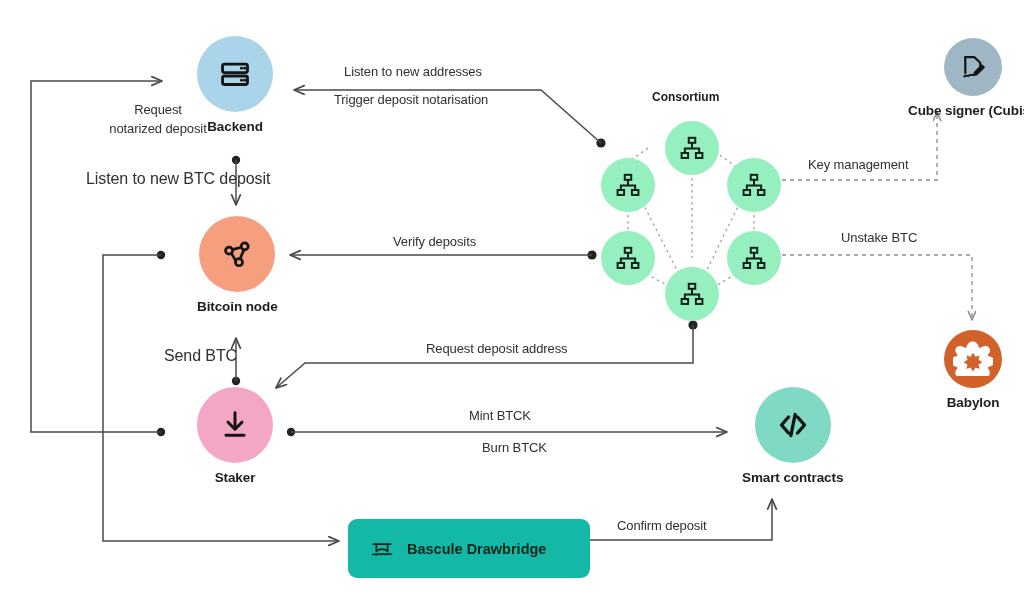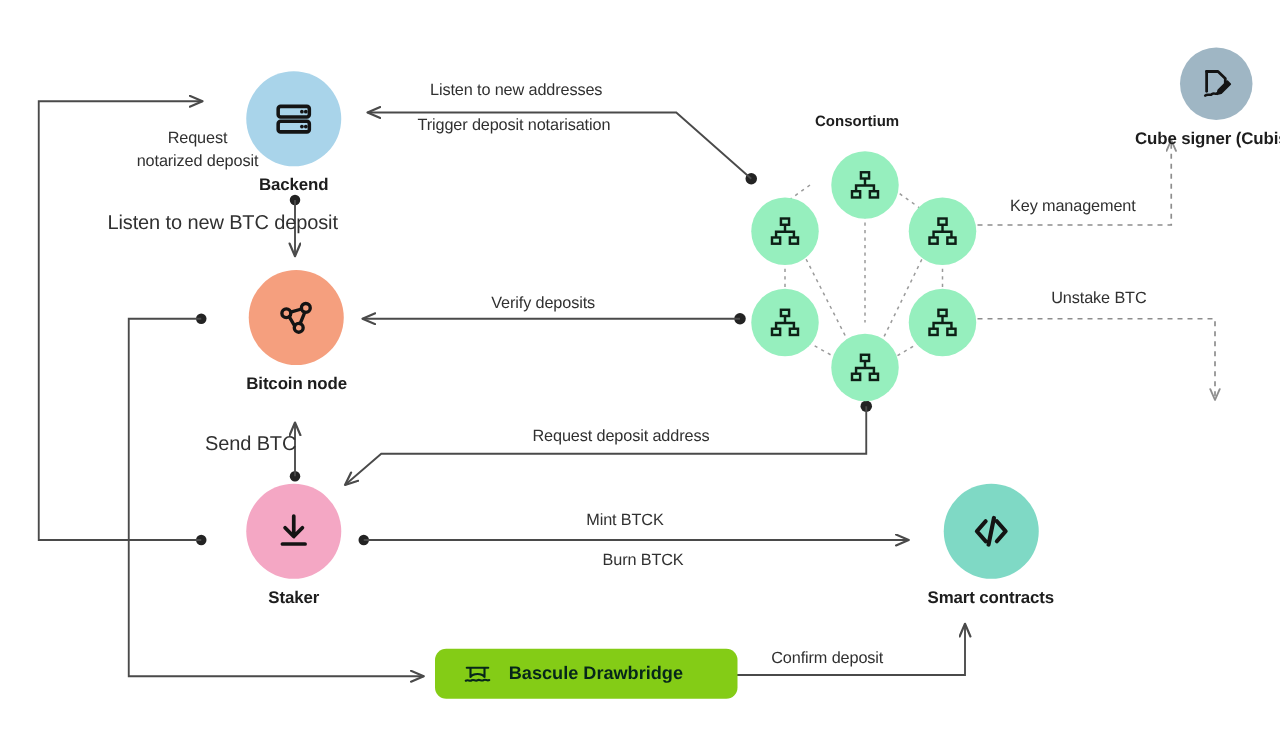--- a/index.html
+++ b/index.html
@@ -72,27 +72,27 @@
   }
   .edge-label.small {
     font-size: 16px;
   }
   .edge-label.center {
     text-align: center;
     line-height: 19px;
   }
   .pill {
     position: absolute;
-    background: #84cc16;
+    background: #14b8a6;
     border-radius: 9px;
     display: flex;
     align-items: center;
     gap: 13px;
     padding: 0 22px;
-    height: 40px;
+    height: 59px;
   }
   .pill-label {
     font-size: 14.5px;
     font-weight: bold;
     color: #06261a;
     white-space: nowrap;
   }
   .ico { display: block; }
 </style>
 </head>
@@ -173,21 +173,21 @@
       <path d="M692,148 L692,258"></path>
       <path d="M628,185 L628,231"></path>
       <path d="M754,185 L754,231"></path>
       <path d="M634,186 L682,280"></path>
       <path d="M748,186 L702,280"></path>
       <path d="M636,268 L672,288"></path>
       <path d="M746,268 L712,288"></path>
     </g>
   </svg>
 
-  <div class="node" style="left:197px; top:57px;text-align:right;">
+  <div class="node" style="left:197px; top:36px;text-align:right;">
     <div class="bubble" style="width:76px;height:76px;background:#a9d4ea;">
       <svg class="ico" width="34" height="34" viewBox="0 0 24 24">
         <rect x="3.2" y="5" width="17.6" height="6" rx="1.4" fill="none" stroke="#141414" stroke-width="2"></rect>
         <rect x="3.2" y="13.4" width="17.6" height="6" rx="1.4" fill="none" stroke="#141414" stroke-width="2"></rect>
         <circle cx="16.6" cy="8" r="1.05" fill="#141414"></circle>
         <circle cx="18.8" cy="8" r="1.05" fill="#141414"></circle>
         <circle cx="16.6" cy="16.4" r="1.05" fill="#141414"></circle>
         <circle cx="18.8" cy="16.4" r="1.05" fill="#141414"></circle>
       </svg>
     </div>
@@ -229,20 +229,37 @@
       <svg class="ico" width="28" height="28" viewBox="0 0 24 24">
         <path d="M5.4,3.6 L13.2,3.6 L18.2,8.4 L18.2,12.2" fill="none" stroke="#141414" stroke-width="1.9" stroke-linecap="round" stroke-linejoin="round"></path>
         <path d="M5.4,3.6 L5.4,17.2" fill="none" stroke="#141414" stroke-width="1.9" stroke-linecap="round"></path>
         <path d="M4.4,20.2 C6.2,18.4 7.4,20.6 9.2,19 C10.6,17.8 11.2,19.6 12.6,18.6" fill="none" stroke="#141414" stroke-width="1.7" stroke-linecap="round"></path>
         <path d="M19.6,10.2 L13.4,16.4 L12.6,19.2 L15.4,18.4 L21.6,12.2 Z" fill="#141414" stroke="#141414" stroke-width="1.2" stroke-linejoin="round"></path>
       </svg>
     </div>
     <div class="node-label">Cube signer (Cubist)</div>
   </div>
 
+  <div class="node" style="left:944px; top:330px;">
+    <div class="bubble" style="width:58px;height:58px;background:#d1622a;">
+      <svg class="ico" width="40" height="40" viewBox="0 0 48 48">
+        <path fill="#ffffff" d="M24,7.5 c3.6,0 6.0,3.4 6.8,7.0 c0.3,1.5 1.5,1.9 2.6,1.0
+                 c2.8,-2.3 6.9,-3.0 9.4,-0.5 c2.5,2.5 1.8,6.6 -0.5,9.4 c-0.9,1.1 -0.5,2.3 1.0,2.6
+                 c3.6,0.8 7.0,3.2 7.0,6.8 h-0.1 c0,3.6 -3.4,6.0 -7.0,6.8 c-1.5,0.3 -1.9,1.5 -1.0,2.6
+                 c2.3,2.8 3.0,6.9 0.5,9.4 l-0.1,0.1 c0,0 0,0 0,0 l-38.2,0 c0,0 0,0 0,0 l-0.1,-0.1
+                 c-2.5,-2.5 -1.8,-6.6 0.5,-9.4 c0.9,-1.1 0.5,-2.3 -1.0,-2.6 c-3.6,-0.8 -7.0,-3.2 -7.0,-6.8
+                 h0.1 c0,-3.6 3.4,-6.0 7.0,-6.8 c1.5,-0.3 1.9,-1.5 1.0,-2.6 c-2.3,-2.8 -3.0,-6.9 -0.5,-9.4
+                 c2.5,-2.5 6.6,-1.8 9.4,0.5 c1.1,0.9 2.3,0.5 2.6,-1.0 c0.8,-3.6 3.2,-7.0 6.8,-7.0 z" transform="translate(0,-4) scale(1,0.92)"></path>
+        <path fill="#d1622a" d="M24,16.6 l2.9,4.6 l5.0,-1.3 l-1.3,5.0 l4.6,2.9 l-4.6,2.9 l1.3,5.0
+                 l-5.0,-1.3 l-2.9,4.6 l-2.9,-4.6 l-5.0,1.3 l1.3,-5.0 l-4.6,-2.9 l4.6,-2.9 l-1.3,-5.0
+                 l5.0,1.3 z"></path>
+      </svg>
+    </div>
+    <div class="node-label">Babylon</div>
+  </div>
 
   <div class="cons-title" style="left:652px; top:90px;">Consortium</div>
 
   <div class="cons-node" style="left:665px; top:121px;">
     <svg class="ico" width="26" height="26" viewBox="0 0 24 24">
       <rect x="9" y="2.6" width="6" height="4.6" fill="none" stroke="#0d1f16" stroke-width="1.8"></rect>
       <rect x="2.4" y="16.6" width="6" height="4.6" fill="none" stroke="#0d1f16" stroke-width="1.8"></rect>
       <rect x="15.6" y="16.6" width="6" height="4.6" fill="none" stroke="#0d1f16" stroke-width="1.8"></rect>
       <path d="M12,7.2 L12,12.4 M5.4,16.6 L5.4,12.4 L18.6,12.4 L18.6,16.6" fill="none" stroke="#0d1f16" stroke-width="1.8"></path>
     </svg>

